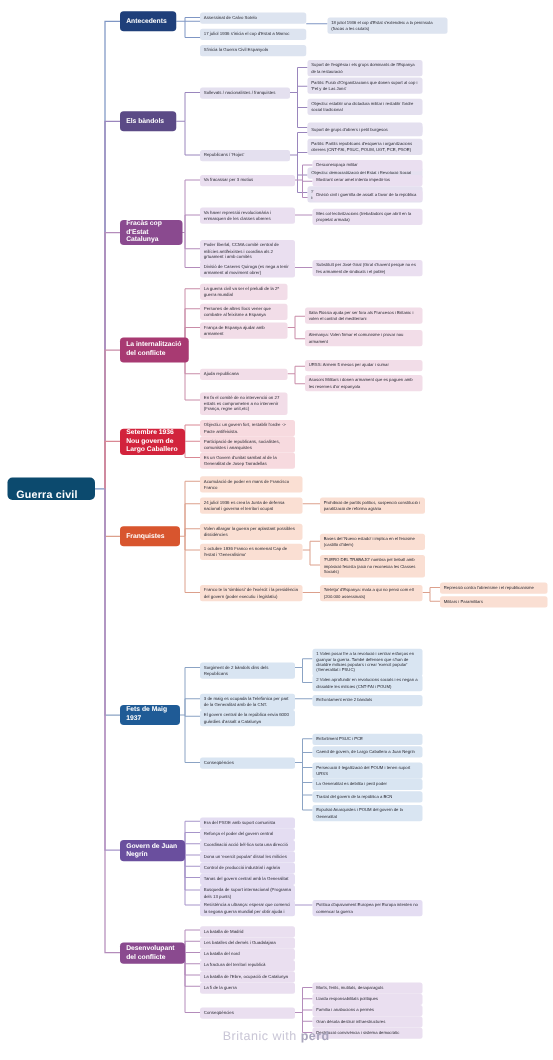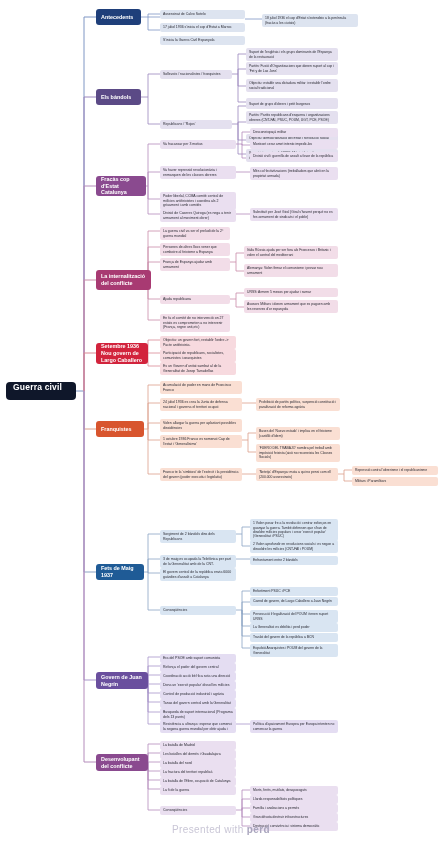--- a/index.html
+++ b/index.html
@@ -7,23 +7,23 @@
     width:442px;height:848px;background:#ffffff;
     font-family:"Liberation Sans","DejaVu Sans",sans-serif;
     position:relative;overflow:hidden;
   }
   #map{position:absolute;inset:0;}
   svg.links{position:absolute;left:0;top:0;width:442px;height:848px;pointer-events:none;}
 
   .node{position:absolute;box-sizing:border-box;}
 
   .root{
-    background:#0f172a;color:#ffffff;border-radius:4px;
+    background:#0c4a6e;color:#ffffff;border-radius:4px;
     font-size:8.5px;font-weight:600;letter-spacing:.2px;
-    display:flex;align-items:flex-start;padding:0 7px;
+    display:flex;align-items:flex-end;padding:0 7px;
   }
   .branch{
     color:#ffffff;border-radius:3px;font-size:5.4px;font-weight:700;
     display:flex;align-items:center;padding:2px 5px;line-height:1.25;
   }
   .leaf{
     border-radius:2px;font-size:3.5px;line-height:1.3;
     padding:2.2px 3px;color:#2a2a33;
   }
   .leaf2{
@@ -364,16 +364,16 @@
     <span>Família i anabucions a permès</span>
   </div>
   <div class="node leaf2" style="left:250px;top:813px;width:88px;background:#eadff0;">
     <span>Gran dèsota destruir infraestructures</span>
   </div>
   <div class="node leaf2" style="left:250px;top:822px;width:88px;background:#eadff0;">
     <span>Destrucció convivència i sistema democràtic</span>
   </div>
 
   <div class="watermark">
-    <span>Presented with </span><b>perd</b>
+    <span>Britanic with </span><b>perd</b>
   </div>
 
 </div>
 
 </body></html>

